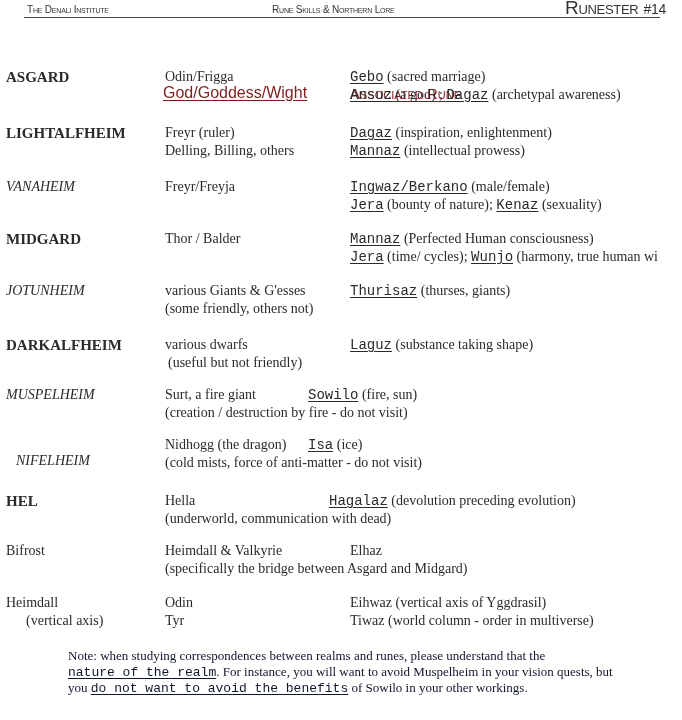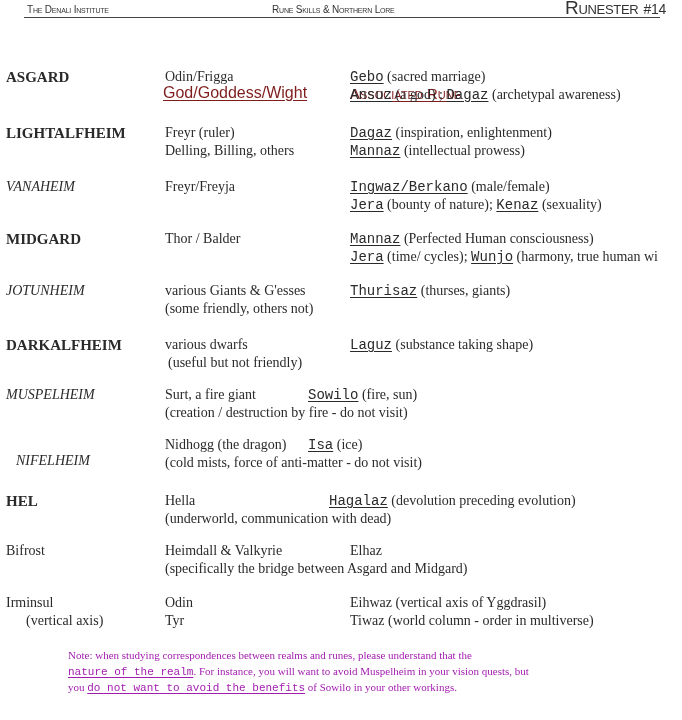--- a/index.html
+++ b/index.html
@@ -23,21 +23,21 @@
   .colhead {
     font-family: "Liberation Sans", "DejaVu Sans", sans-serif;
     font-size: 16px; color: #7f1d1d; text-decoration: underline; text-underline-offset: 2px; margin-top: 48px;
   }
   .colhead.sc { font-variant: small-caps; font-size: 15px; }
   .realm { font-size: 14px; }
   .realm.bold { font-weight: bold; font-size: 15px; }
   .realm.ital { font-style: italic; }
   .cell { font-size: 14px; line-height: 18px; }
   .u { text-decoration: underline; text-underline-offset: 2px; font-family: Liberation Mono, monospace; }
-  .note { font-size: 11px; line-height: 15.6px; color: #a21caf; }
+  .note { font-size: 13px; line-height: 15.6px; color: #0f172a; }
 </style>
 </head>
 <body>
 
 <div class="hdr-line"></div>
 <div class="abs hdr-small" style="left:27px; top:4px;">The Denali Institute</div>
 <div class="abs hdr-small" style="left:272px; top:4px;">Rune Skills &amp; Northern Lore</div>
 <div class="abs hdr-big" style="left:565px; top:-3px;">
   <span>Runester</span>
   <span class="num">#14</span>
@@ -102,21 +102,21 @@
       <div class="abs cell" style="left: 165px; top: 510px;">(underworld, communication with dead)</div>
       <div class="abs cell" style="left: 329px; top: 492px;"><span class="u">Hagalaz</span><span> (devolution preceding evolution)</span></div>
     </div>
     <div>
       <div class="abs realm" style="left: 6px; top: 543px;">Bifrost</div>
       <div class="abs cell" style="left: 165px; top: 542px;">Heimdall &amp; Valkyrie</div>
       <div class="abs cell" style="left: 165px; top: 560px;">(specifically the bridge between Asgard and Midgard)</div>
       <div class="abs cell" style="left: 350px; top: 542px;"><span>Elhaz</span></div>
     </div>
     <div>
-      <div class="abs realm" style="left: 6px; top: 595px;">Irminsul</div>
+      <div class="abs realm" style="left: 6px; top: 595px;">Heimdall</div>
       <div class="abs realm" style="left: 26px; top: 613px;">(vertical axis)</div>
       <div class="abs cell" style="left: 165px; top: 594px;">Odin</div>
       <div class="abs cell" style="left: 165px; top: 612px;">Tyr</div>
       <div class="abs cell" style="left: 350px; top: 594px;"><span>Eihwaz (vertical axis of Yggdrasil)</span></div>
       <div class="abs cell" style="left: 350px; top: 612px;"><span>Tiwaz (world column - order in multiverse)</span></div>
     </div>
   </div>
 
 <div class="abs note" id="note" style="left:68px; top:648px;">
     <div><span>Note: when studying correspondences between realms and runes, please understand that the</span></div>

